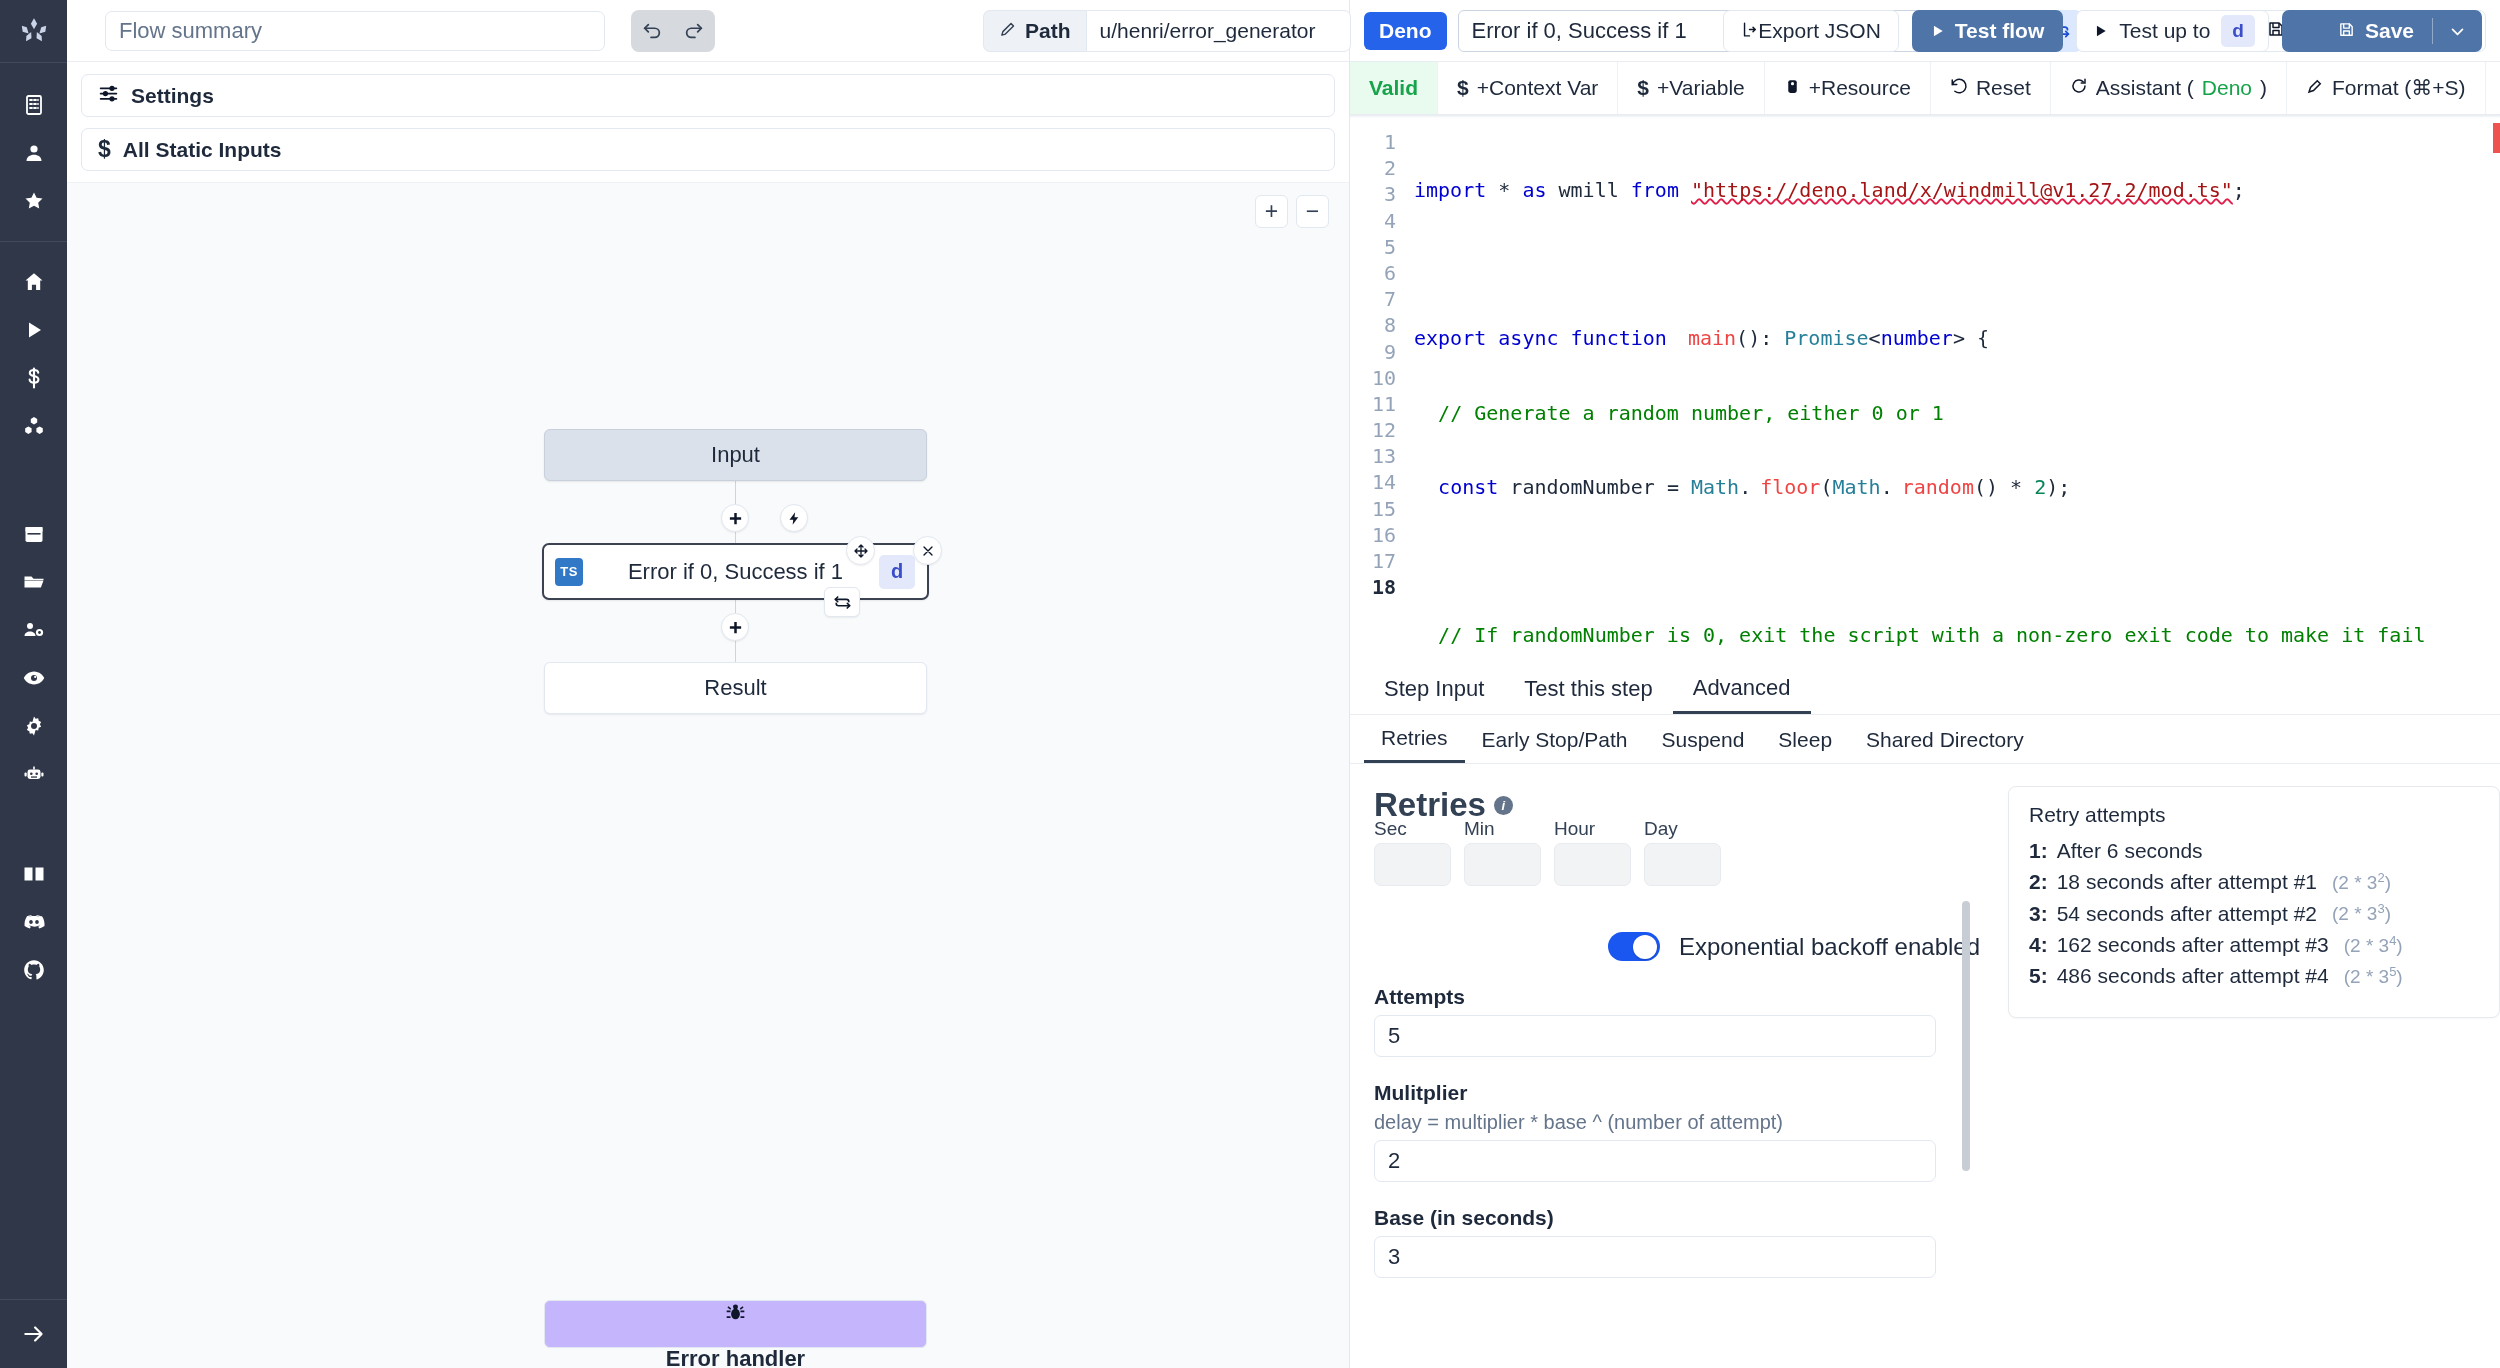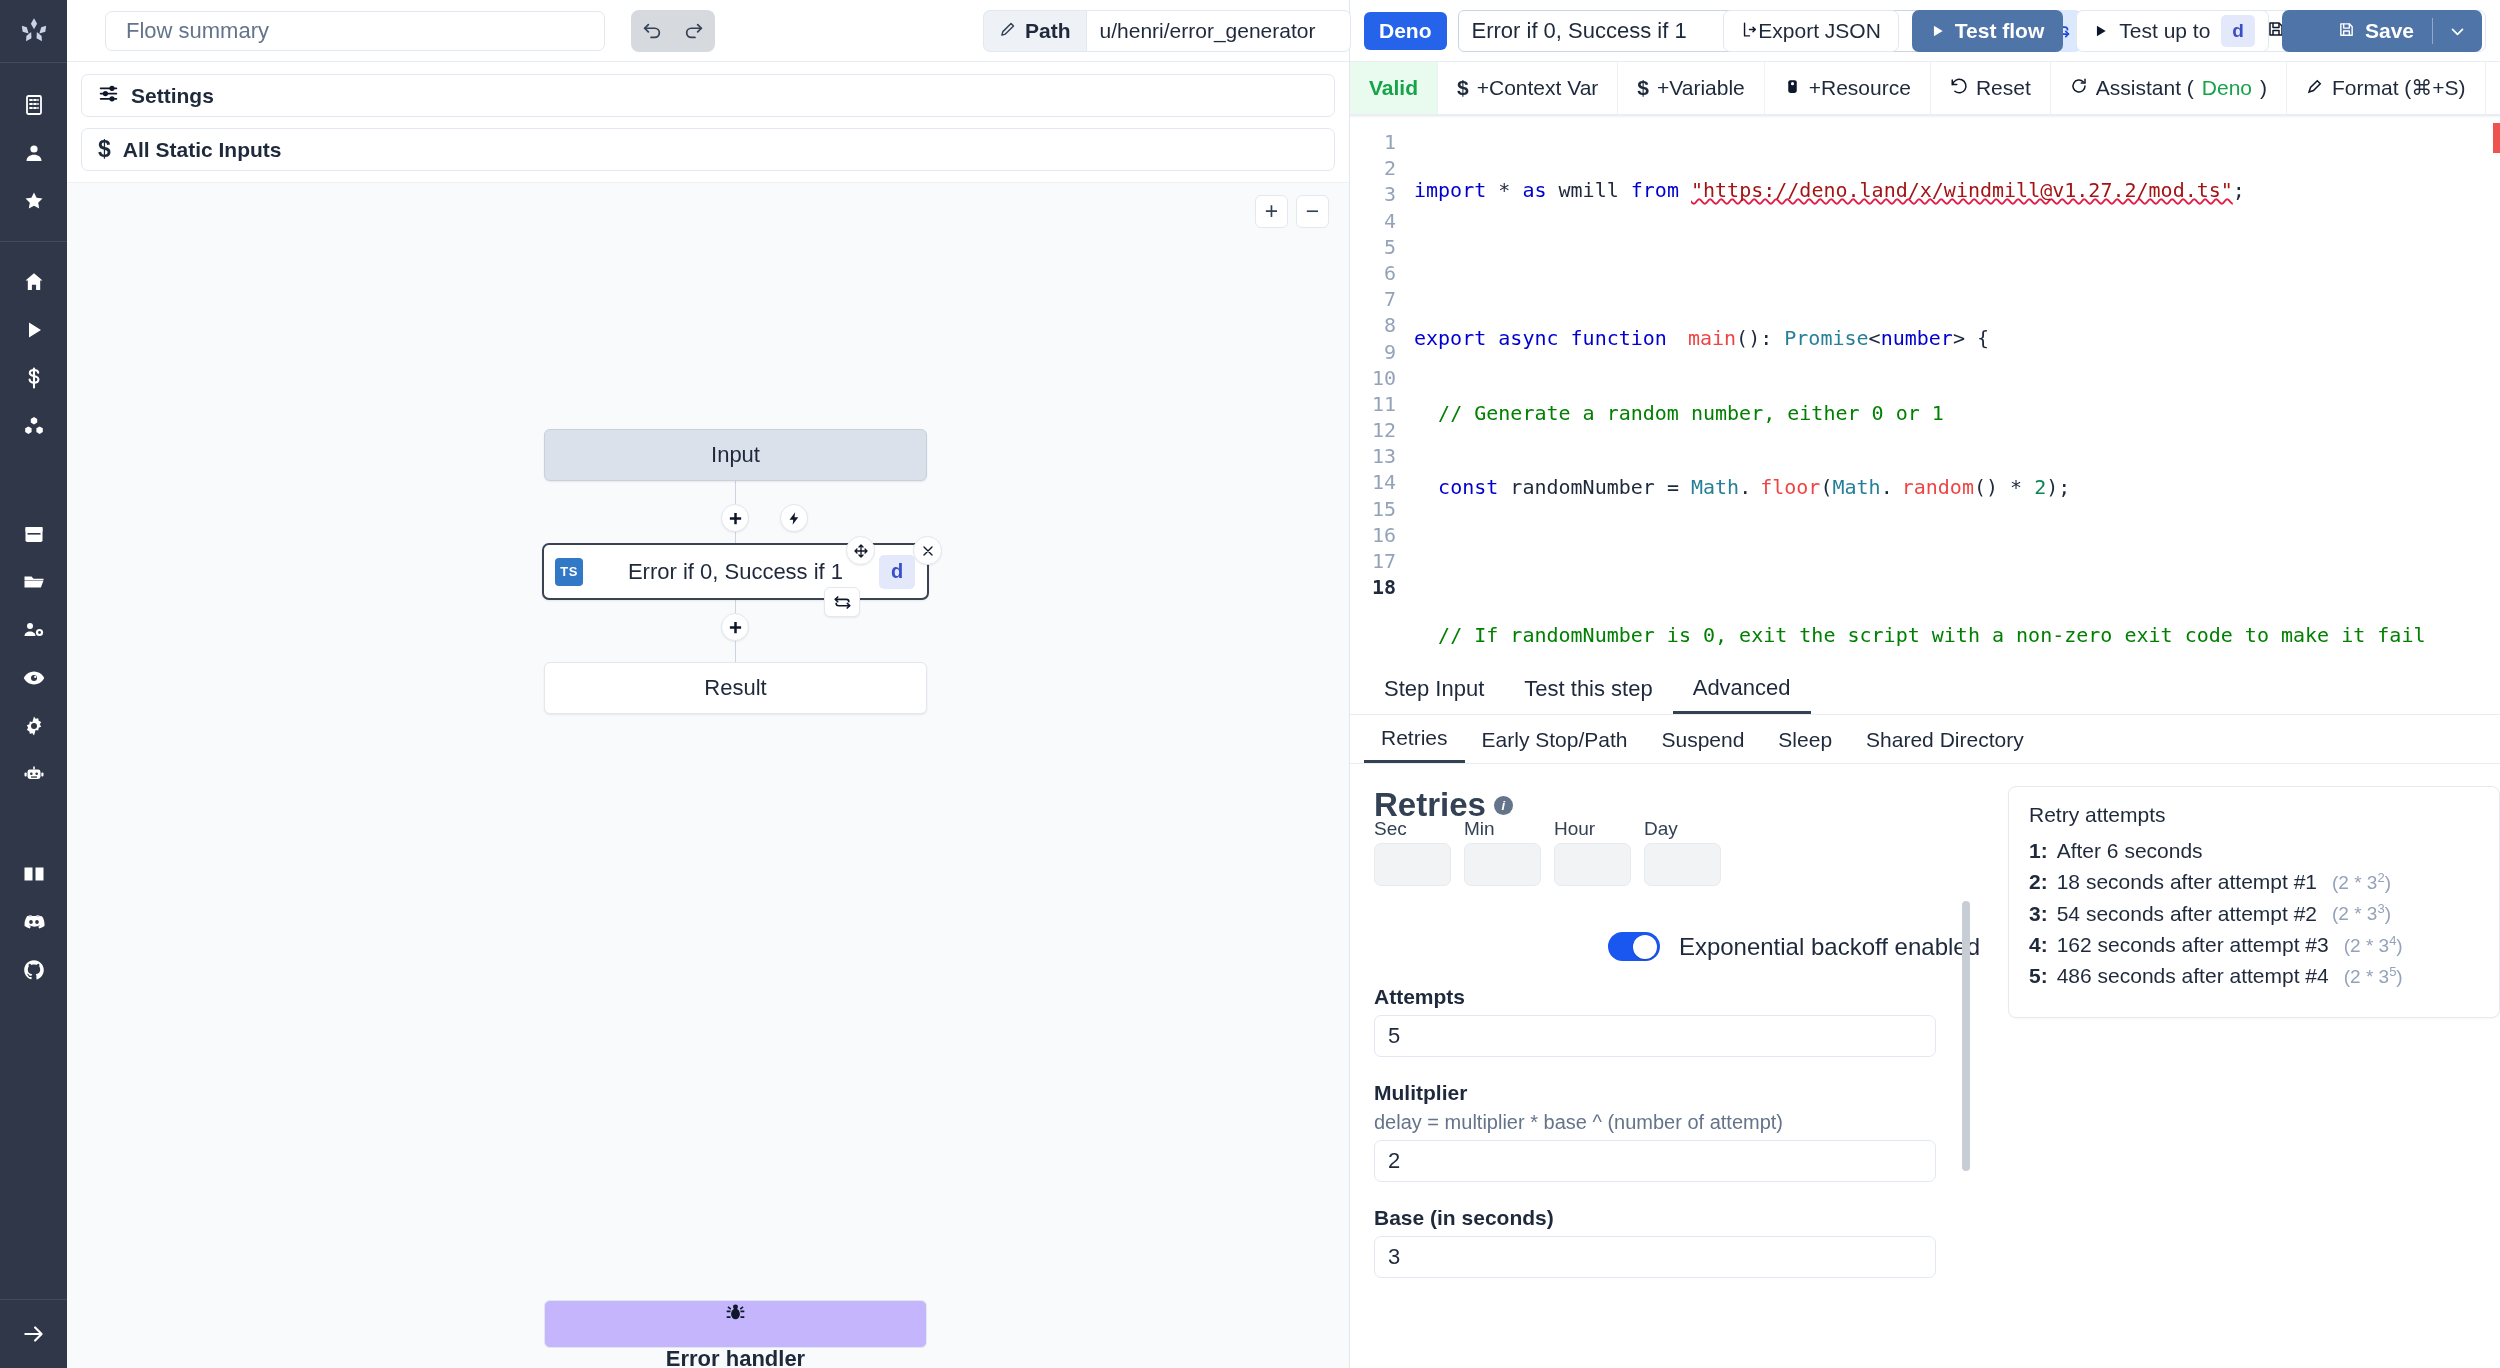--- a/index.html
+++ b/index.html
@@ -31,21 +31,21 @@
   
   .middle { width:1283px; flex:0 0 1283px; display:flex; flex-direction:column; background:#fff;
             border-right:1px solid #e2e8f0; }
   .topbar {
     height:62px; display:flex; align-items:center; gap:0px;
     border-bottom:1px solid #e9edf2; padding:0 16px; background:#fff;
     position:relative;
   }
   .flow-summary {
     width:500px; height:40px; border:1px solid #e2e8f0; border-radius:7px;
-    display:flex; align-items:center; padding:0 20px; color:#64748b; font-size:22px;
+    display:flex; align-items:center; padding:0 13px; color:#64748b; font-size:22px;
     margin-left:22px;
   }
   .undoredo {
     margin-left:26px; background:#d6d9de; border-radius:8px; height:42px; width:84px;
     display:flex; align-items:center; justify-content:space-around;
   }
   .undoredo div { cursor:pointer; display:flex; align-items:center; justify-content:center; width:40px; height:40px;}
 
   
   .panelwrap { padding:12px 14px 0 14px; }

